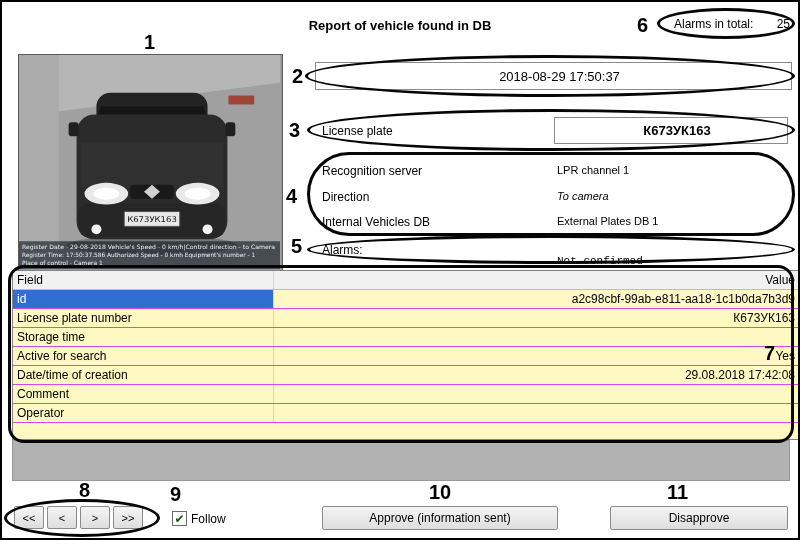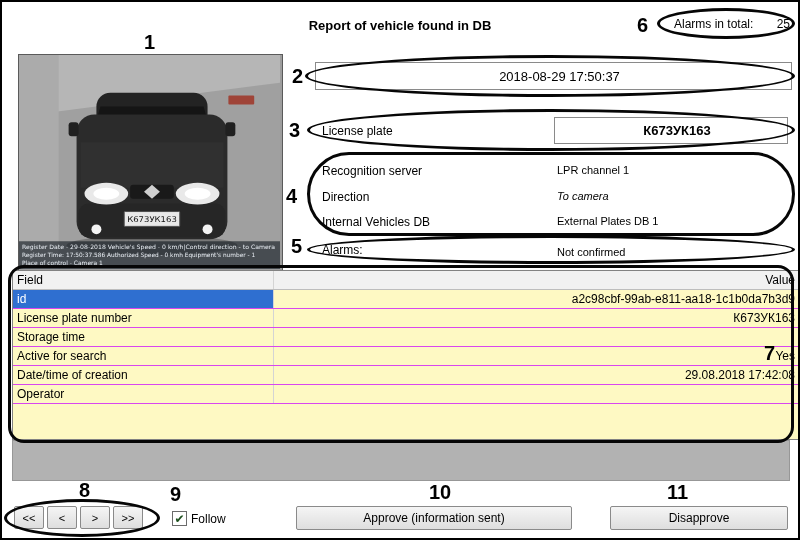--- a/index.html
+++ b/index.html
@@ -108,21 +108,21 @@
   <div class="lbl" style="left:320px; top:162px;">Recognition server</div>
   <div class="val" style="left:555px; top:162px;">LPR channel 1</div>
 
   <div class="lbl" style="left:320px; top:188px;">Direction</div>
   <div class="val" style="left:555px; top:188px;font-style:italic;">To camera</div>
 
   <div class="lbl" style="left:320px; top:213px;">Internal Vehicles DB</div>
   <div class="val" style="left:555px; top:213px;">External Plates DB 1</div>
 
   <div class="lbl" style="left:320px; top:241px;">Alarms:</div>
-  <div class="val" style="left:555px; top:244px;">Not confirmed</div>
+  <div class="val" style="left:555px; top:253px;font-family:Liberation Mono, monospace;">Not confirmed</div>
 
   <div class="grid">
     <div class="grid-header">
       <div class="cell-field">Field</div>
       <div class="cell-value">Value</div>
     </div>
     <div class="grid-row selected">
       <div class="cell-field">id</div>
       <div class="cell-value">a2c98cbf-99ab-e811-aa18-1c1b0da7b3d9</div>
     </div>
@@ -136,38 +136,42 @@
     </div>
     <div class="grid-row">
       <div class="cell-field">Active for search</div>
       <div class="cell-value">Yes</div>
     </div>
     <div class="grid-row">
       <div class="cell-field">Date/time of creation</div>
       <div class="cell-value">29.08.2018 17:42:08</div>
     </div>
     <div class="grid-row">
+      <div class="cell-field">Comment</div>
+      <div class="cell-value"></div>
+    </div>
+    <div class="grid-row">
       <div class="cell-field">Operator</div>
       <div class="cell-value"></div>
     </div>
   </div>
 
   <div class="grayband"></div>
 
   <button class="btn navbtn" style="left:12px; top:504px;">&lt;&lt;</button>
   <button class="btn navbtn" style="left:45px; top:504px;">&lt;</button>
   <button class="btn navbtn" style="left:78px; top:504px;">&gt;</button>
   <button class="btn navbtn" style="left:111px; top:504px;">&gt;&gt;</button>
 
   <div class="checkbox">
     <span>✔</span>
   </div>
   <div class="lbl" style="left:189px; top:510px;">Follow</div>
 
-  <button class="btn" style="left:294px; top:504px; width:276px; height:24px;">Approve (information sent)</button>
+  <button class="btn" style="left:320px; top:504px; width:236px; height:24px;">Approve (information sent)</button>
   <button class="btn" style="left:608px; top:504px; width:178px; height:24px;">Disapprove</button>
 
   <div class="oval" style="left:655px; top:6px;  width:138px; height:31px;"></div>
   <div class="oval" style="left:303px; top:53px; width:490px; height:42px;"></div>
   <div class="oval" style="left:305px; top:107px; width:488px; height:42px;"></div>
   <div class="oval pill" style="left:305px; top:150px; width:488px; height:84px;"></div>
   <div class="oval" style="left:305px; top:233px; width:488px; height:29px;"></div>
   <div class="oval rect" style="left:6px; top:263px; width:786px; height:178px;"></div>
   <div class="oval" style="left:2px; top:497px; width:156px; height:38px;"></div>
 

